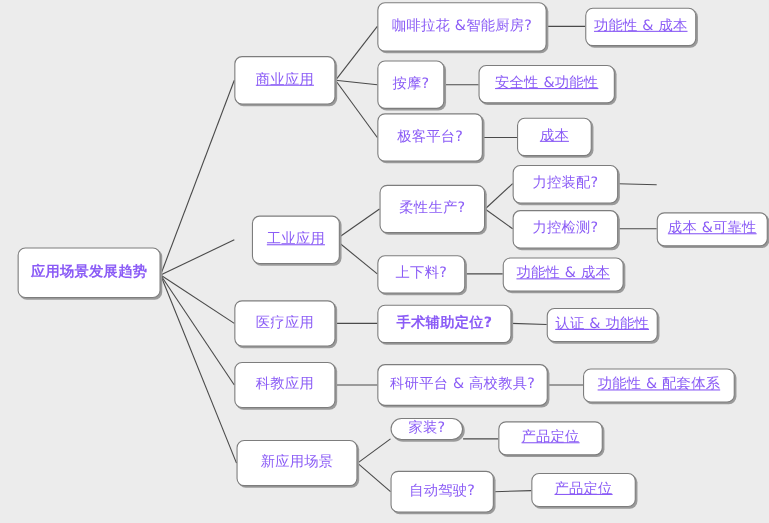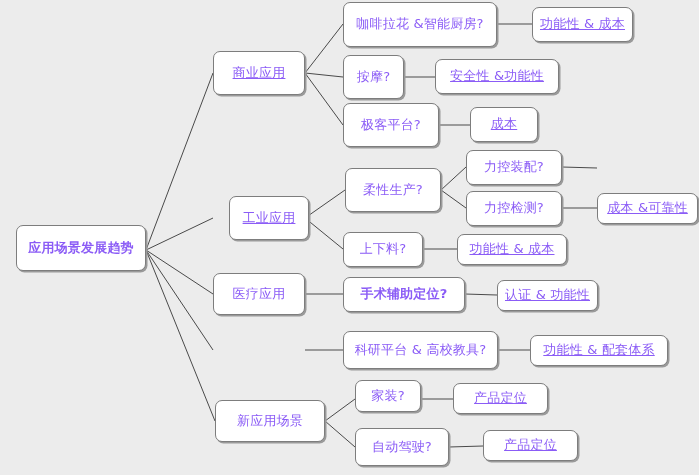--- a/index.html
+++ b/index.html
@@ -138,30 +138,33 @@
     </div>
     <div class="node lvl1" style="left: 213px; top: 273px; width: 92px; height: 42px;">
       <span class="node-label">医疗应用</span>
     </div>
     <div class="node lvl2" style="left: 343px; top: 277px; width: 122px; height: 35px; font-weight: bold;">
       <span class="node-label">手术辅助定位?</span>
     </div>
     <div class="node leaf underlined" style="left: 497px; top: 280px; width: 101px; height: 31px; text-decoration: underline;">
       <span class="node-label">认证 &amp; 功能性</span>
     </div>
+    <div class="node lvl1" style="left: 213px; top: 329px; width: 92px; height: 42px;">
+      <span class="node-label">科教应用</span>
+    </div>
     <div class="node lvl2" style="left: 343px; top: 331px; width: 155px; height: 38px;">
       <span class="node-label">科研平台 &amp; 高校教具?</span>
     </div>
     <div class="node leaf underlined" style="left: 530px; top: 335px; width: 138px; height: 31px;">
       <span class="node-label">功能性 &amp; 配套体系</span>
     </div>
     <div class="node lvl1" style="left: 215px; top: 400px; width: 110px; height: 42px;">
       <span class="node-label">新应用场景</span>
     </div>
-    <div class="node lvl2" style="left: 355px; top: 380px; width: 66px; height: 32px;">
+    <div class="node lvl2" style="left: 355px; top: 380px; width: 66px; height: 20px; border-radius: 16px;">
       <span class="node-label">家装?</span>
     </div>
     <div class="node leaf underlined" style="left: 453px; top: 383px; width: 95px; height: 31px;">
       <span class="node-label">产品定位</span>
     </div>
     <div class="node lvl2" style="left: 355px; top: 428px; width: 94px; height: 38px;">
       <span class="node-label">自动驾驶?</span>
     </div>
     <div class="node leaf underlined" style="left: 483px; top: 430px; width: 95px; height: 31px;">
       <span class="node-label">产品定位</span>

